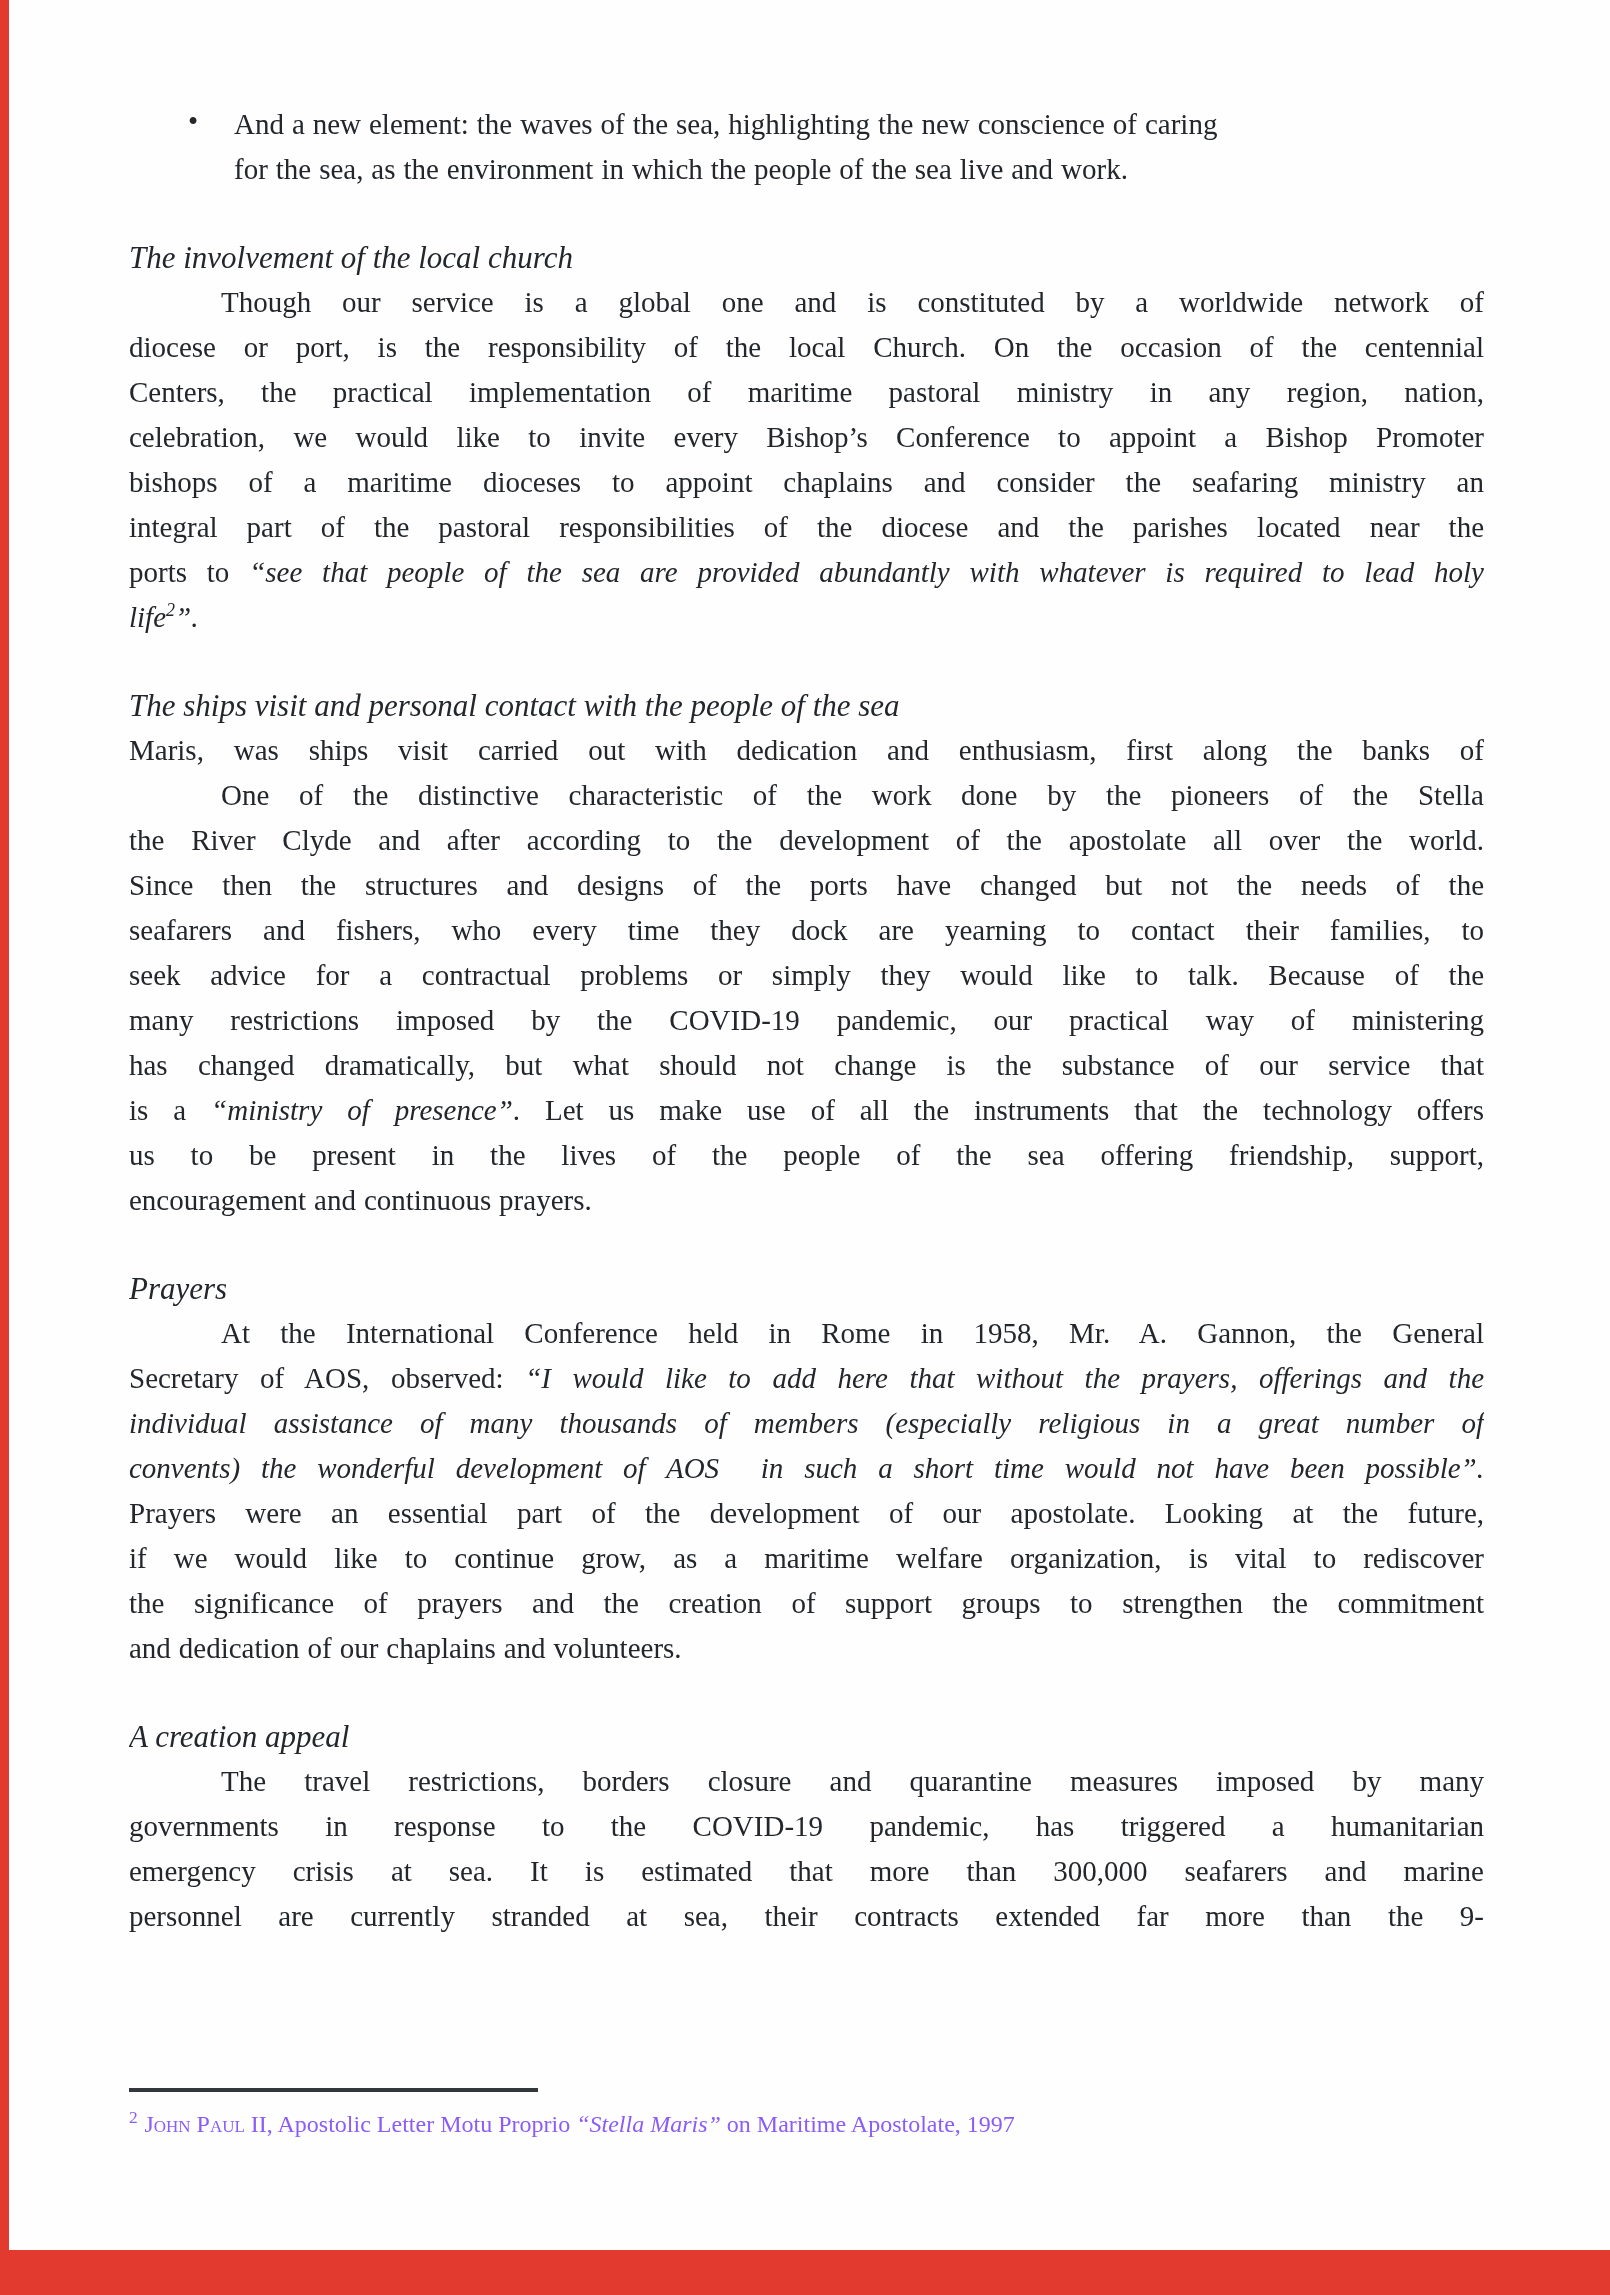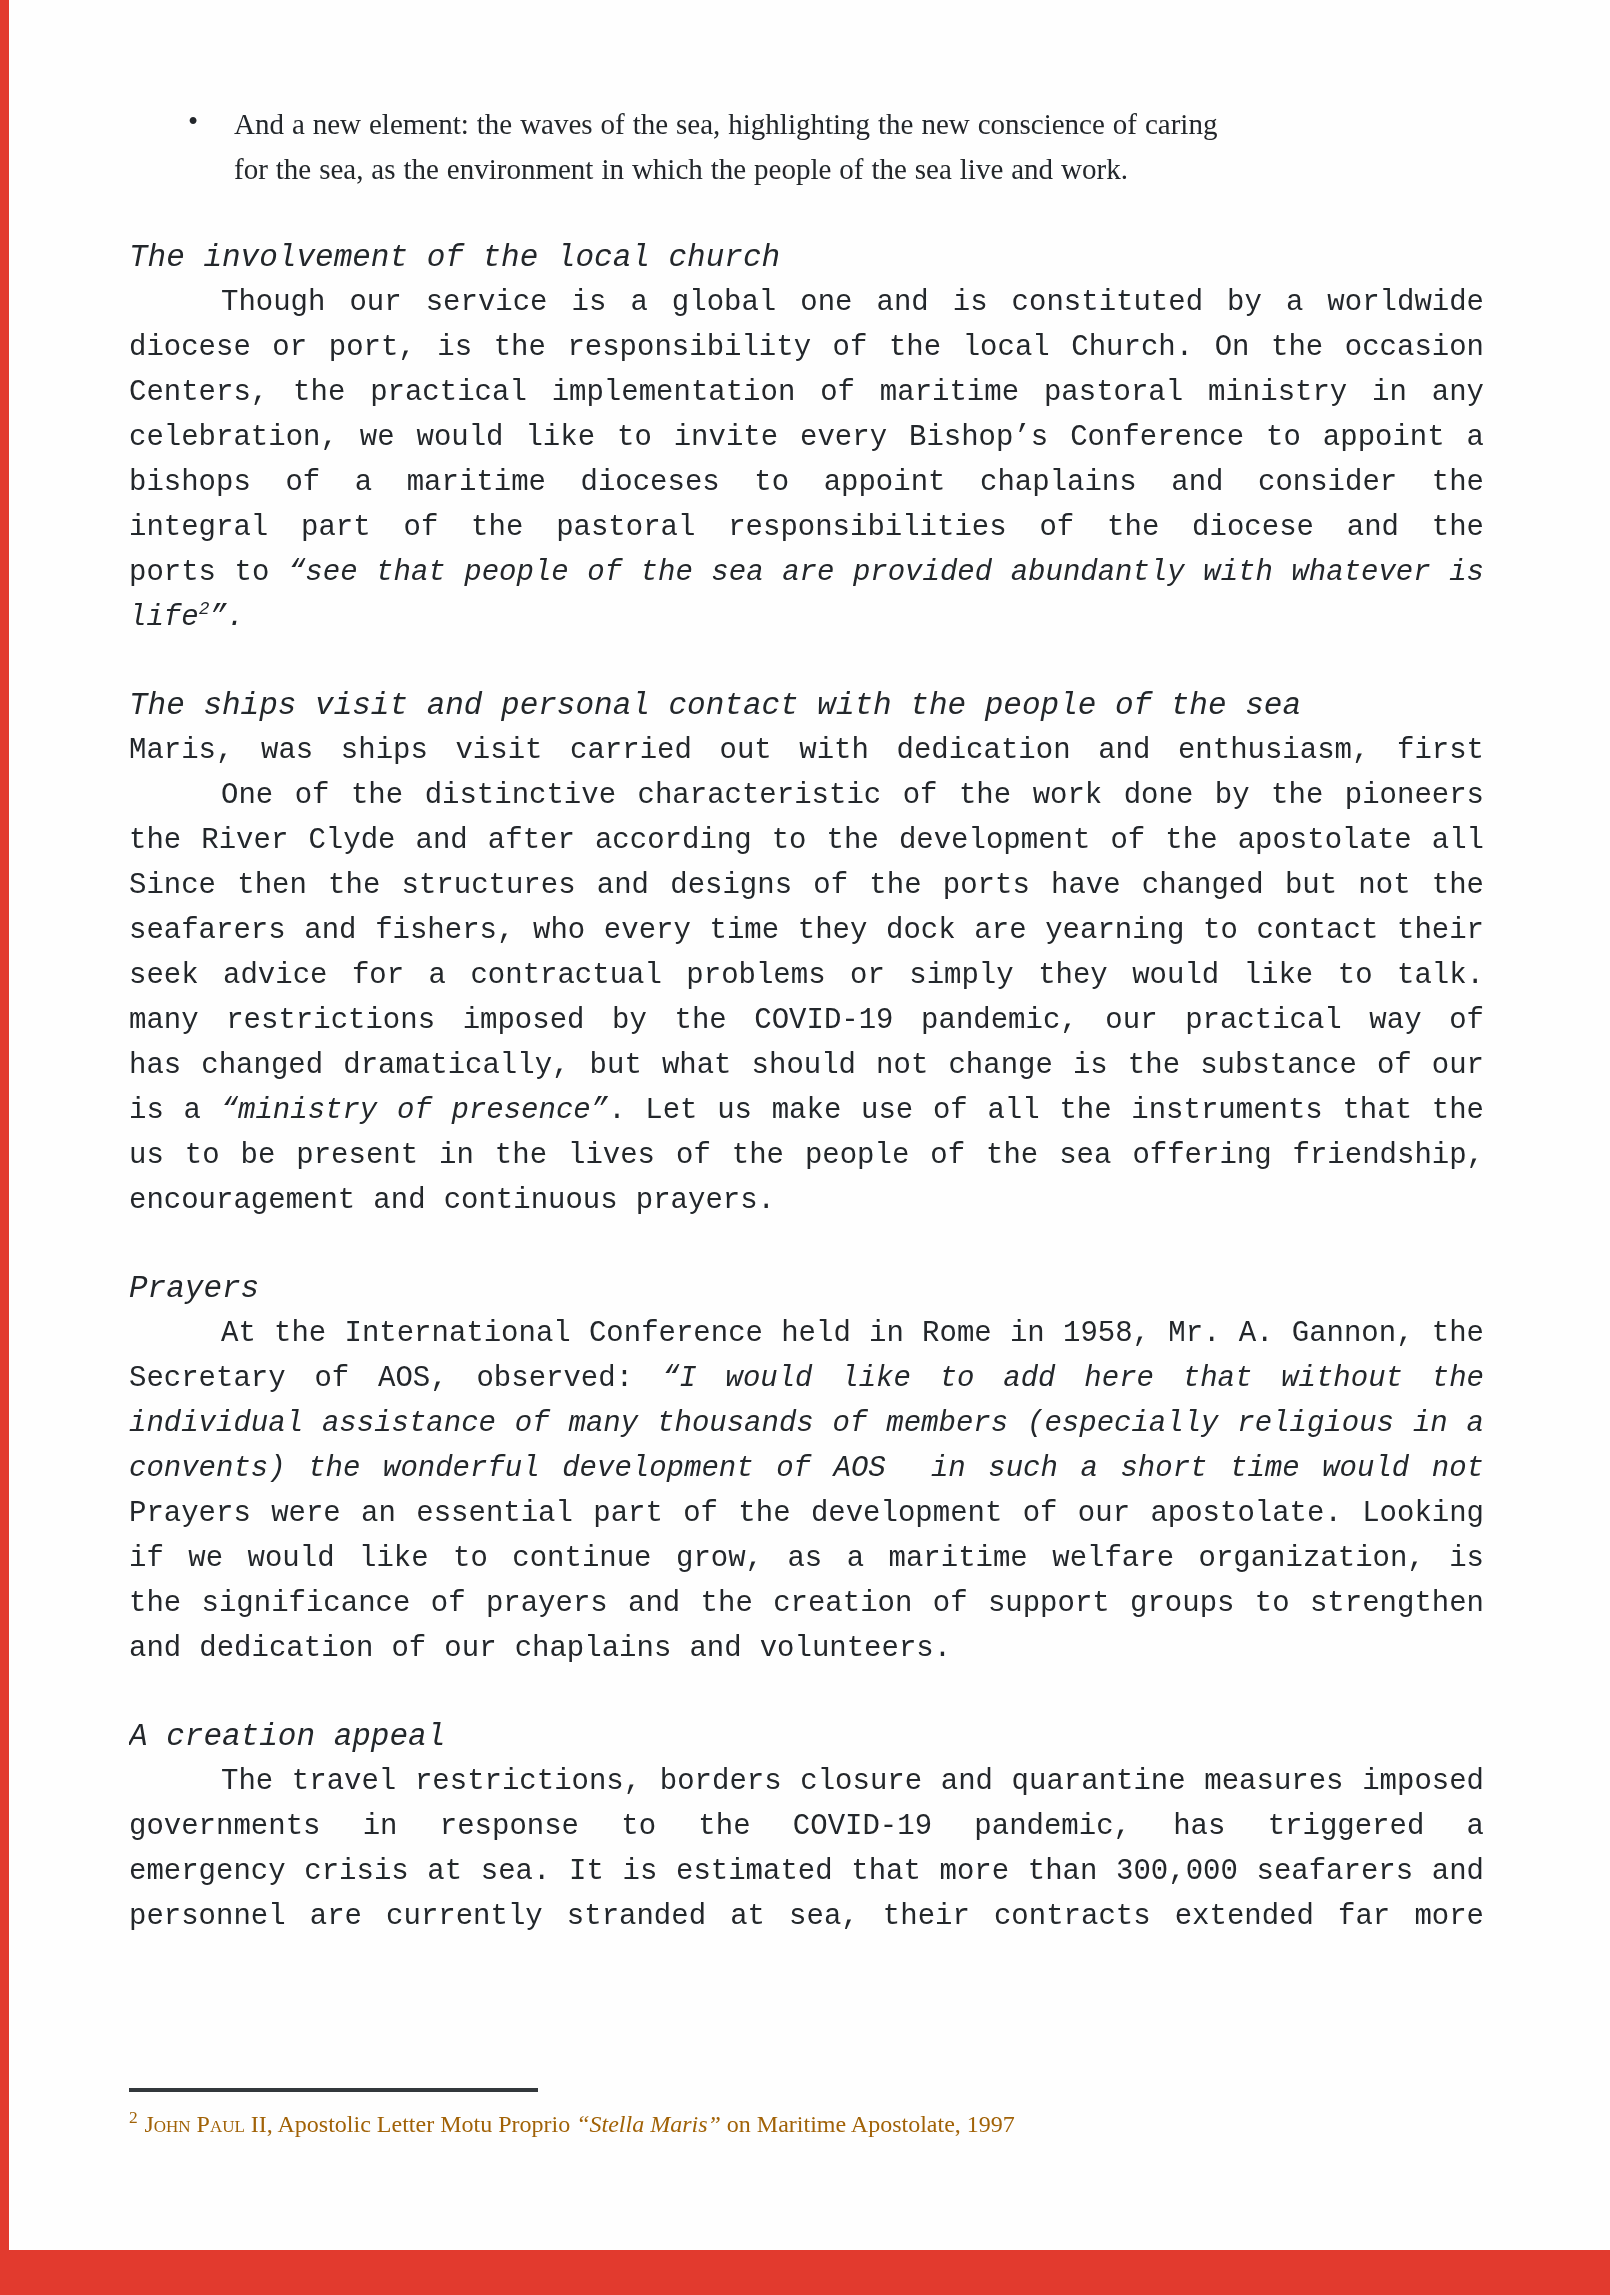--- a/index.html
+++ b/index.html
@@ -27,36 +27,36 @@
     word-spacing:0.7px;
   }
   .line.last { text-align-last:left; }
   .line.indent { padding-left:92px; }
   .bullet-item { position:relative; padding-left:105px; }
   .bullet-item .line { text-align-last:left; }
   .bullet-dot {
     position:absolute; left:59px; top:-2.7px;
     font-size:29px; line-height:45px;
   }
-  section { margin-top:43px;font-family:Liberation Mono, monospace; }
+  section { margin-top:43px; }
   .heading {
     margin:0; font-size:31px; font-weight:normal; font-style:italic;
     line-height:45px; height:45px; overflow:hidden;
   }
   .i { font-style:italic; }
   .sc { font-variant:small-caps; }
   .sup { font-size:0.62em; vertical-align:super; line-height:0; }
   .footnote {
     position:absolute; left:129px; top:2088px; width:1355px;
   }
   .footnote-rule {
     width:409px; height:4px; background:#33383c; margin-bottom:16px;
   }
   .footnote-text {
-    font-size:24px; line-height:32px; color:#a16207;
+    font-size:24px; line-height:32px; color:#8b5cf6;
     text-align:left;
   }
   .footnote-text .fn-sup {
     font-size:17.4px; vertical-align:super; line-height:0; margin-right:6.7px;
   }
 </style>
 </head>
 <body>
 
 <div class="page">

